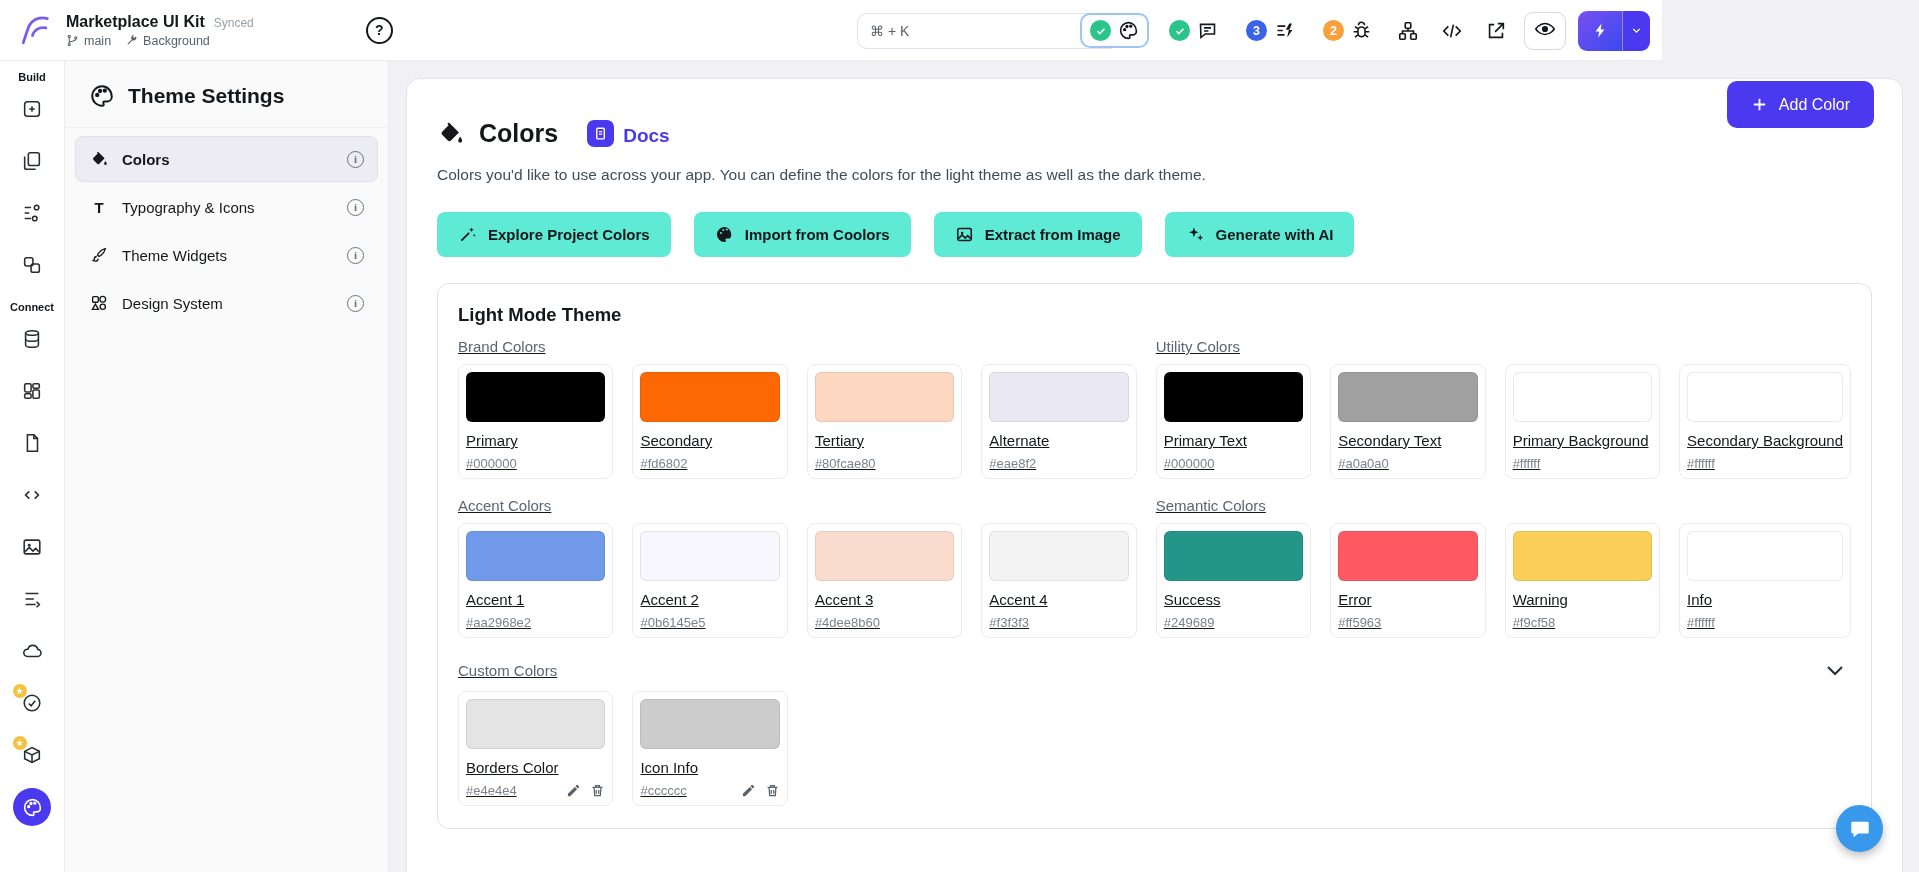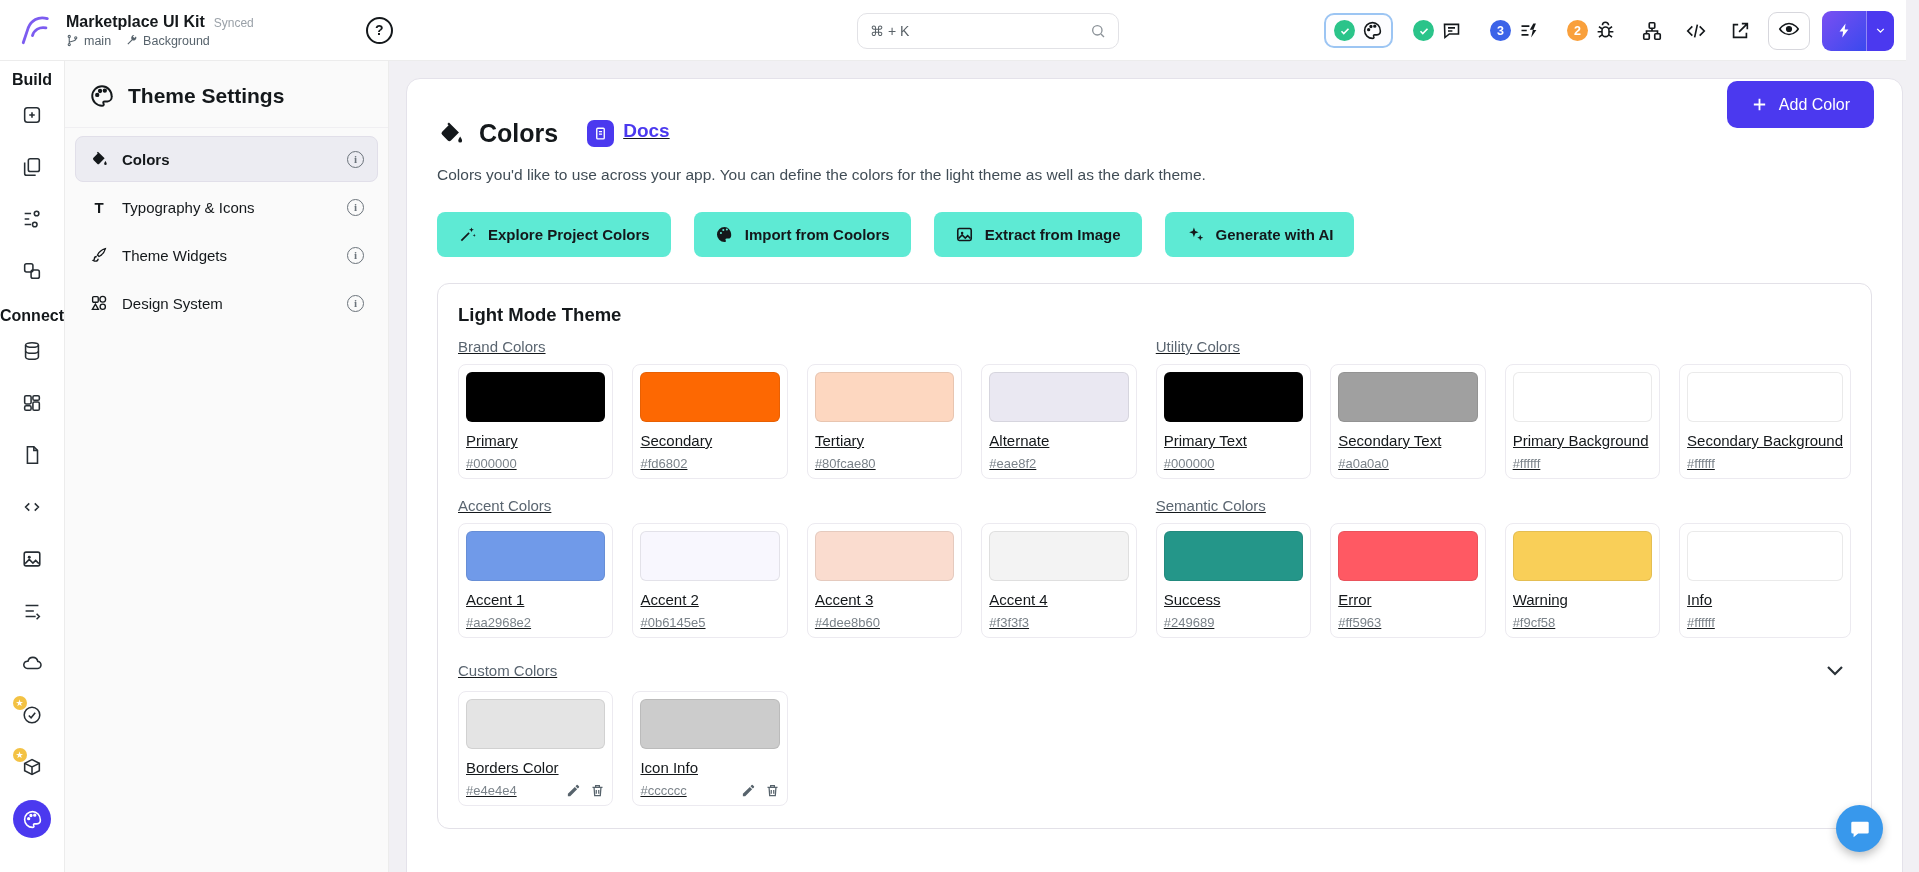--- a/index.html
+++ b/index.html
@@ -4,21 +4,21 @@
 <style>
   * { box-sizing: border-box; margin: 0; padding: 0; }
   html,body { width:1919px; height:872px; }
   body {
     font-family: "Liberation Sans", sans-serif;
     background:#f1f0f4; color:#14181b; overflow:hidden; position:relative;
   }
   button { border:none; background:transparent; font-family:inherit; cursor:pointer; }
 
   
-  .topbar { position:absolute; top:0; left:0; width:1906px; height:61px; background:#fff;
+  .topbar { position:absolute; top:0; left:0; width:1662px; height:61px; background:#fff;
     border-bottom:1px solid #ececec; display:flex; align-items:center; padding:0 14px; z-index:20; }
   .logo { width:44px; height:44px; display:flex; align-items:center; justify-content:center; }
   .proj-block { margin-left:8px; }
   .proj-title-row { display:flex; align-items:baseline; gap:9px; }
   .proj-title { font-size:16px; font-weight:bold; }
   .synced { font-size:12px; color:#9aa1a8; }
   .proj-meta-row { display:flex; align-items:center; gap:14px; margin-top:3px; color:#57636c; font-size:12.5px; }
   .meta-item { display:flex; align-items:center; gap:5px; }
   .help-btn { margin-left:112px; width:27px; height:27px; border-radius:50%; border:2px solid #14181b;
     display:flex; align-items:center; justify-content:center; }
@@ -40,21 +40,21 @@
   .eye-btn { width:42px; height:38px; border:1px solid #d7d7dd; border-radius:9px; background:#fff;
     display:flex; align-items:center; justify-content:center; color:#14181b; }
   .run-btn { display:flex; align-items:stretch; height:40px; border-radius:9px; overflow:hidden; padding:0; }
   .run-main { width:44px; background:linear-gradient(135deg,#7a4ff2,#3a49ee); display:flex; align-items:center; justify-content:center; }
   .run-caret { width:28px; background:#4b39ef; border-left:1px solid rgba(255,255,255,.4);
     display:flex; align-items:center; justify-content:center; }
 
   
   .rail { position:absolute; top:61px; left:0; width:65px; bottom:0; background:#fff;
     border-right:1px solid #ececec; display:flex; flex-direction:column; align-items:center; }
-  .rail-label { font-size:16px; font-weight:bold; color:#14181b; margin-top:10px; }
+  .rail-label { font-size:11px; font-weight:bold; color:#14181b; margin-top:10px; }
   .rail-item { width:65px; height:52px; display:flex; align-items:center; justify-content:center;
     position:relative; color:#272e34; }
   .rail-badge { position:absolute; top:7px; left:13px; width:14px; height:14px; border-radius:50%;
     background:#f3c244; color:#fff; font-size:9px; line-height:14px; text-align:center; }
   .rail-badge::after { content:"★"; }
   .rail-active { width:38px; height:38px; border-radius:50%; background:#4b39ef; color:#fff;
     display:flex; align-items:center; justify-content:center; }
 
   
   .panel { position:absolute; top:61px; left:65px; width:324px; bottom:0; background:#fafafa;
@@ -74,21 +74,21 @@
   .t-glyph::after { content:"T"; font-weight:bold; font-size:15px; }
 
   
   .main { position:absolute; top:61px; left:389px; right:0; bottom:0; background:#f1f0f4; overflow:hidden; }
   .card { position:absolute; left:17px; top:17px; right:16px; bottom:-40px; background:#fff;
     border:1px solid #e4e2ea; border-radius:14px; }
   .card-inner { padding:40px 30px 0 30px; position:relative; }
   .colors-header { display:flex; align-items:center; gap:15px; }
   .bucket-lg { display:flex; color:#14181b; }
   .colors-title { font-size:25px; font-weight:bold; }
-  .docs-chip { display:flex; align-items:flex-start; gap:9px; margin-left:14px;text-decoration:underline; }
+  .docs-chip { display:flex; align-items:flex-end; gap:9px; margin-left:14px; }
   .docs-icon { width:27px; height:27px; border-radius:7px; background:#4b39ef; display:flex; align-items:center; justify-content:center; }
   .docs-label { color:#4b39ef; font-size:19px; font-weight:bold; }
   .add-color-btn { position:absolute; top:2px; right:28px; height:47px; background:#4b39ef; color:#fff;
     border-radius:10px; display:flex; align-items:center; gap:11px; padding:0 24px; font-size:16px; font-weight:normal; }
   .subtitle { margin-top:18px; font-size:15.5px; color:#414d56; }
   .actions-row { margin-top:28px; display:flex; gap:23px; }
   .action-btn { height:45px; background:#5eead4; border-radius:8px; display:flex; align-items:center; gap:11px;
     padding:0 21px; font-size:15px; font-weight:bold; color:#14181b; }
   .action-ic { display:flex; color:#14181b; }
 

